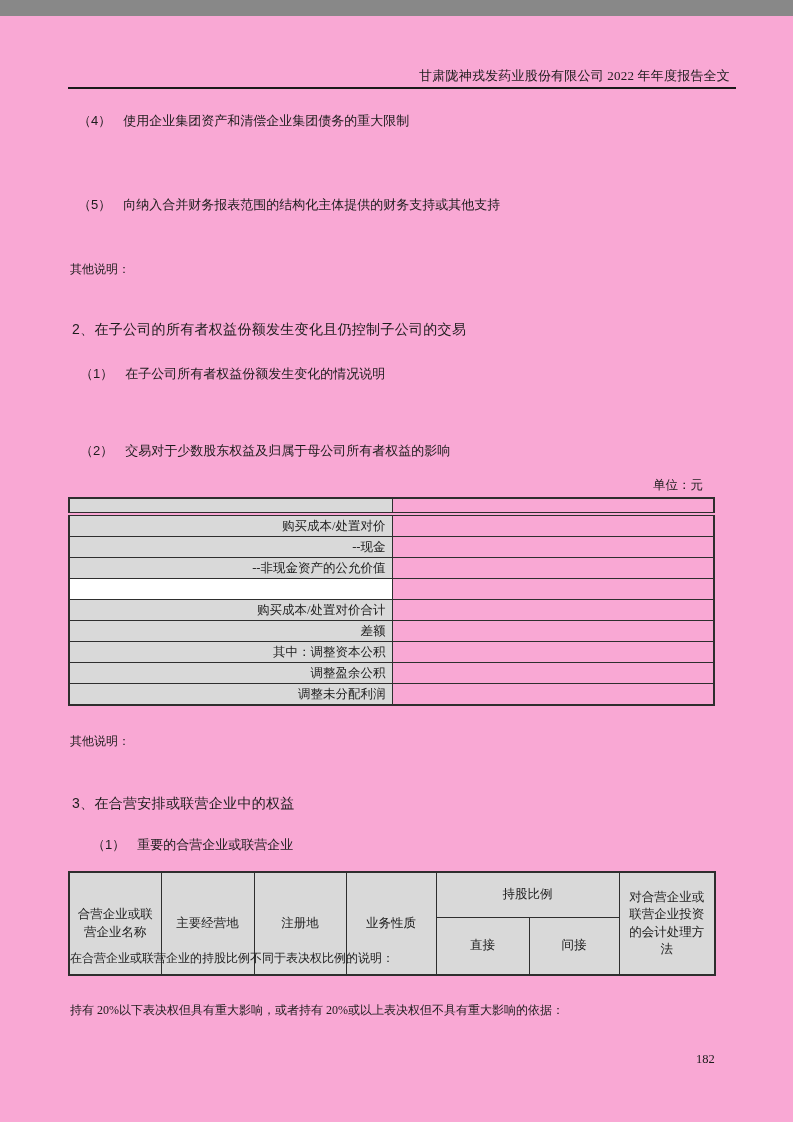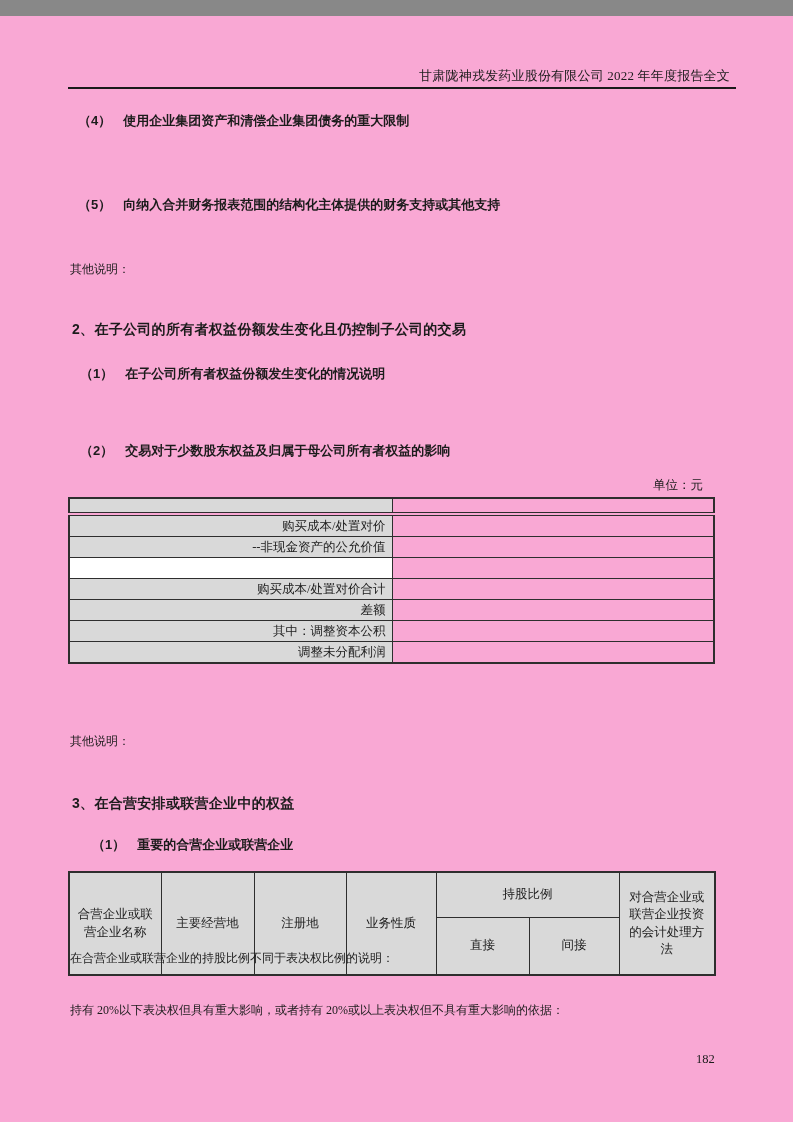--- a/index.html
+++ b/index.html
@@ -2,21 +2,21 @@
 <html><head>
 <meta charset="utf-8">
 <style>
   html,body{margin:0;padding:0;background:#888;}
   .page{
     position:relative;width:793px;height:1122px;background:#f9a8d4;
     font-family:"Liberation Serif","DejaVu Serif",serif;color:#1c1c1c;
     margin:16px auto;overflow:hidden;
   }
   .abs{position:absolute;}
-  .hdg{font-family:"Liberation Sans","DejaVu Sans",sans-serif;font-weight:bold;}
+  .hdg{font-family:"Liberation Sans","DejaVu Sans",sans-serif;font-weight:normal;}
   .header-title{top:51px;right:63px;font-size:13px;letter-spacing:.2px;}
   .header-rule{top:71px;left:68px;width:668px;height:2px;background:#1a1a1a;}
   .sub-hdg{font-size:13px;white-space:nowrap;}
   .sub-hdg .num{display:inline-block;margin-right:12px;}
   .sec-hdg{font-size:14px;white-space:nowrap;letter-spacing:.3px;}
   .body-txt{font-size:12px;white-space:nowrap;}
   .unit{top:461px;right:90px;font-size:12.5px;}
   
   .t1{position:absolute;left:68px;top:481px;width:645px;border-collapse:collapse;
       table-layout:fixed;font-size:12.5px;border:2px solid #2e2e2e;}
@@ -73,37 +73,45 @@
     <tbody>
         <tr class="r0">
       <td class="lbl"></td>
       <td class="val"></td>
     </tr>
     <tr>
       <td class="lbl">购买成本/处置对价</td>
       <td class="val"></td>
     </tr>
     <tr>
+      <td class="lbl">--现金</td>
+      <td class="val"></td>
+    </tr>
+    <tr>
       <td class="lbl">--非现金资产的公允价值</td>
       <td class="val"></td>
     </tr>
     <tr class="plain">
       <td class="lbl"></td>
       <td class="val"></td>
     </tr>
     <tr>
       <td class="lbl">购买成本/处置对价合计</td>
       <td class="val"></td>
     </tr>
     <tr>
       <td class="lbl">差额</td>
       <td class="val"></td>
     </tr>
     <tr>
       <td class="lbl">其中：调整资本公积</td>
+      <td class="val"></td>
+    </tr>
+    <tr class="indent">
+      <td class="lbl">调整盈余公积</td>
       <td class="val"></td>
     </tr>
     <tr class="indent">
       <td class="lbl">调整未分配利润</td>
       <td class="val"></td>
     </tr>
   </tbody>
     </table>
 
   <div class="abs body-txt" style="top:717px;left:70px;">其他说明：</div>

